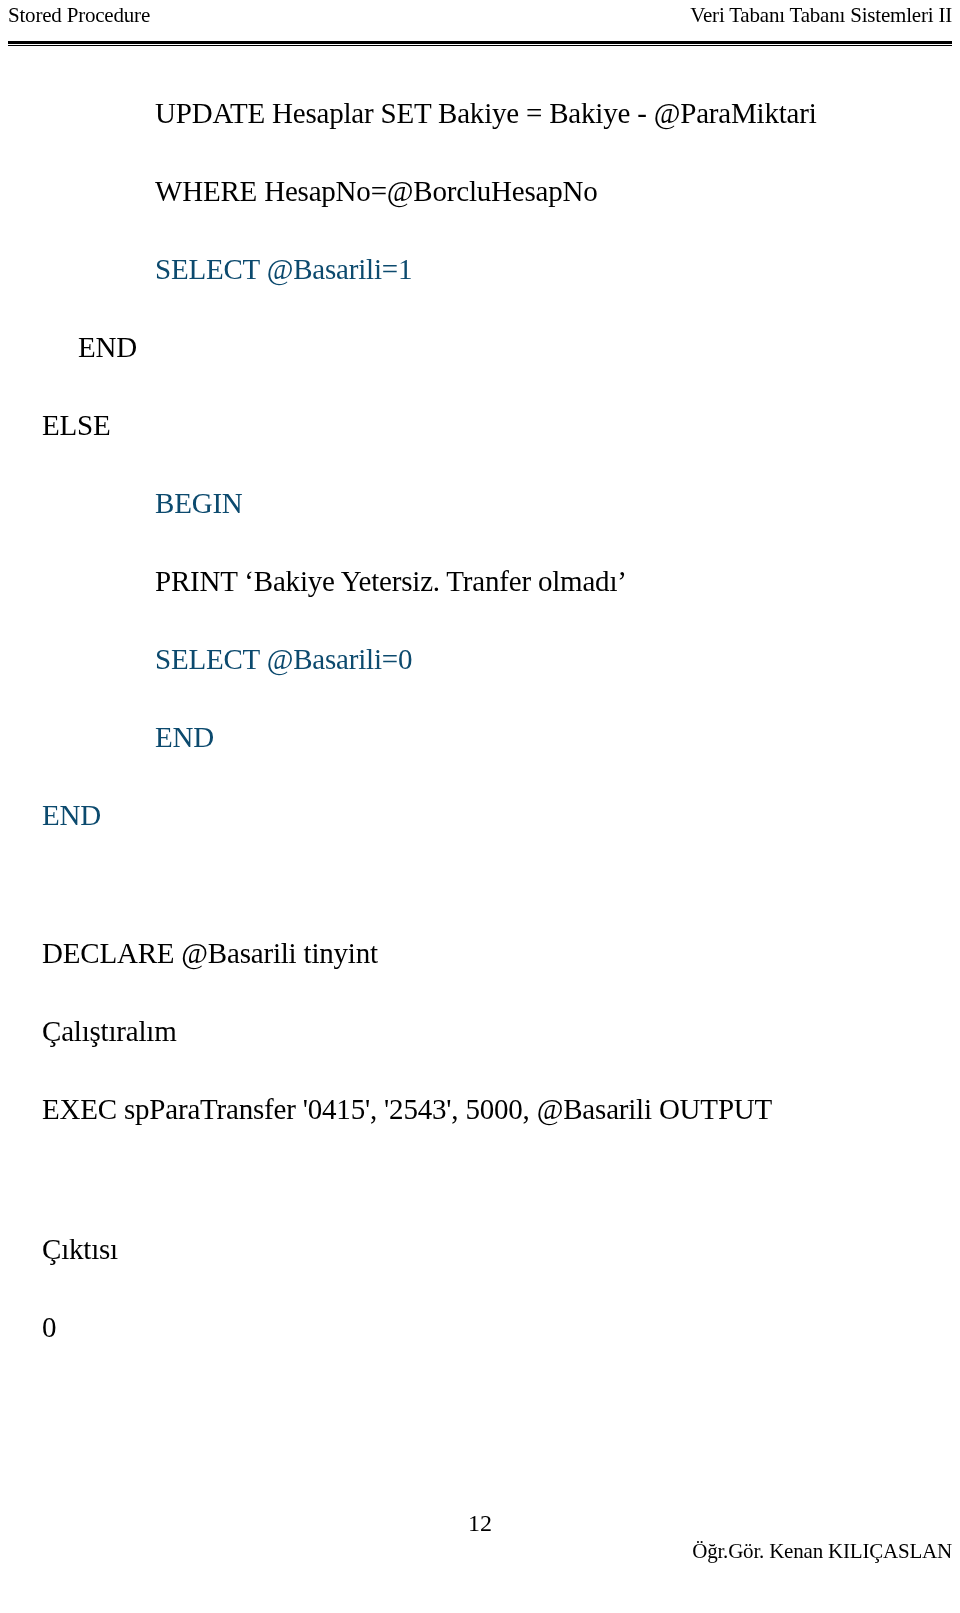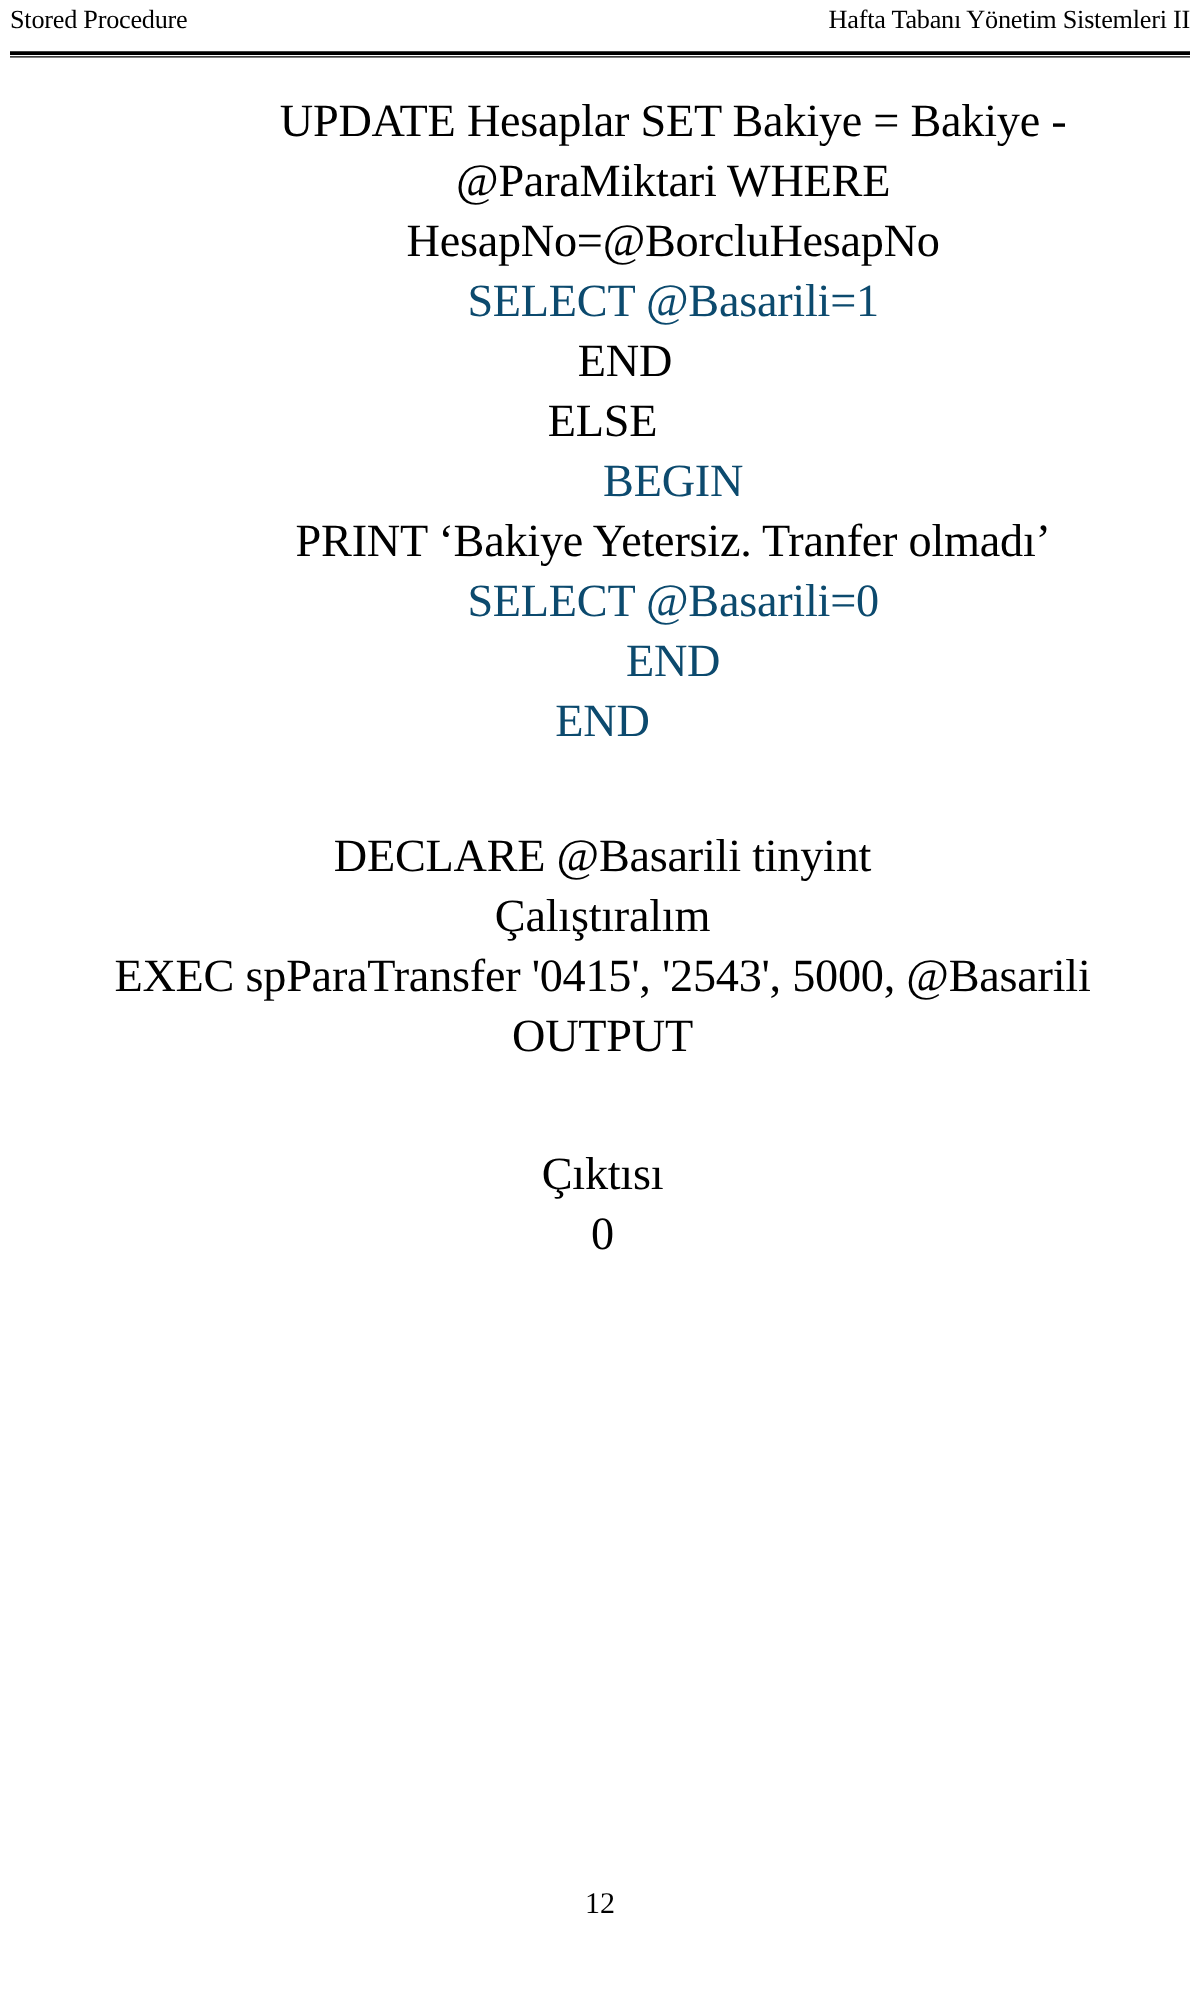--- a/index.html
+++ b/index.html
@@ -63,26 +63,25 @@
   }
 
   
   .content {
     position: absolute;
     top: 74px;
     left: 42px;
     width: 880px;
   }
   .code-line {
-    font-size: 37px;
-    line-height: 48px;
+    font-size: 29px;
+    line-height: 78px;
     white-space: pre-wrap;
     color: #000000;
     letter-spacing: -0.2px;
-    text-align: center;
   }
   .code-line.blue {
     color: #0c4a6e;
   }
   .indent-1 { padding-left: 36px; }
   .indent-2 { padding-left: 113px; }
   .indent-3 { padding-left: 113px; }
   .spacer-md { height: 60px; }
   .spacer-lg { height: 62px; }
 
@@ -123,21 +122,21 @@
   }
 </style>
 </head>
 <body>
 
 <div class="page">
 
   <div class="page-header">
     <div class="header-row">
       <span class="header-left">Stored Procedure</span>
-      <span class="header-right">Hafta Tabanı Yönetim Sistemleri II</span>
+      <span class="header-right">Veri Tabanı Tabanı Sistemleri II</span>
     </div>
     <div class="header-rule"></div>
     <div class="header-rule-thin"></div>
   </div>
 
   <div class="content">
 
     <div class="code-line indent-3">UPDATE Hesaplar SET Bakiye = Bakiye - @ParaMiktari WHERE HesapNo=@BorcluHesapNo</div>
 
     <div class="code-line blue indent-2">SELECT @Basarili=1</div>
@@ -168,15 +167,16 @@
     <div class="spacer-lg"></div>
 
     <div class="code-line">Çıktısı</div>
 
     <div class="code-line">0</div>
 
   </div>
 
   <div class="page-footer">
     <div class="footer-pagenum">12</div>
+    <div class="footer-right">Öğr.Gör. Kenan KILIÇASLAN</div>
   </div>
 
 </div>
 
 </body></html>

